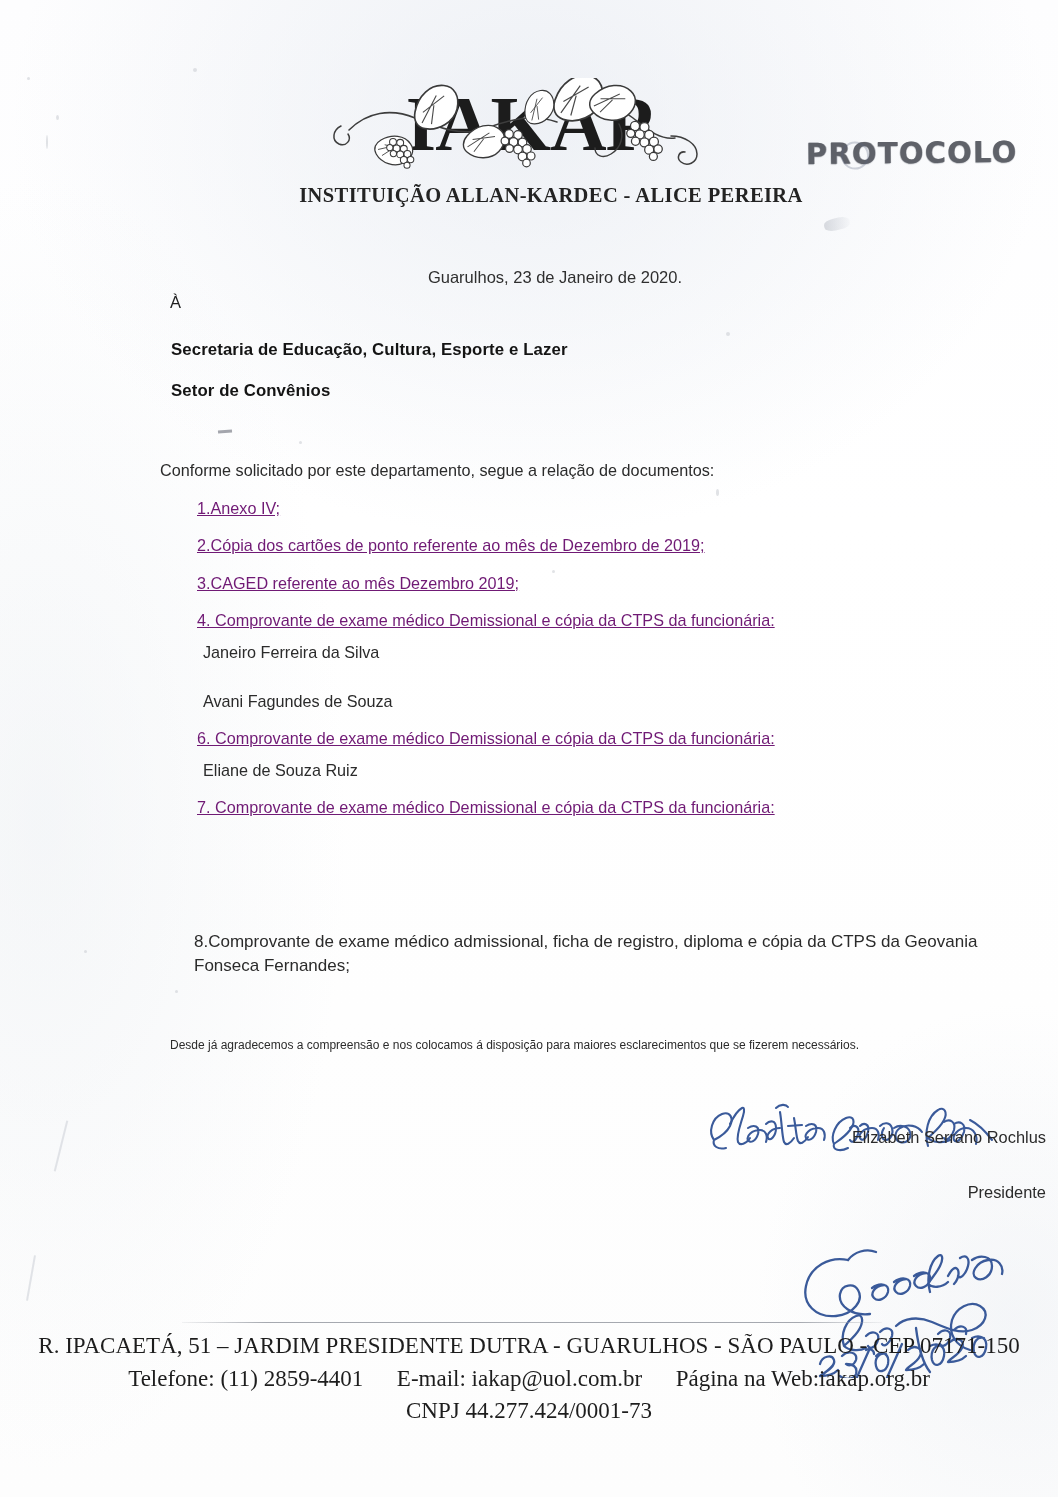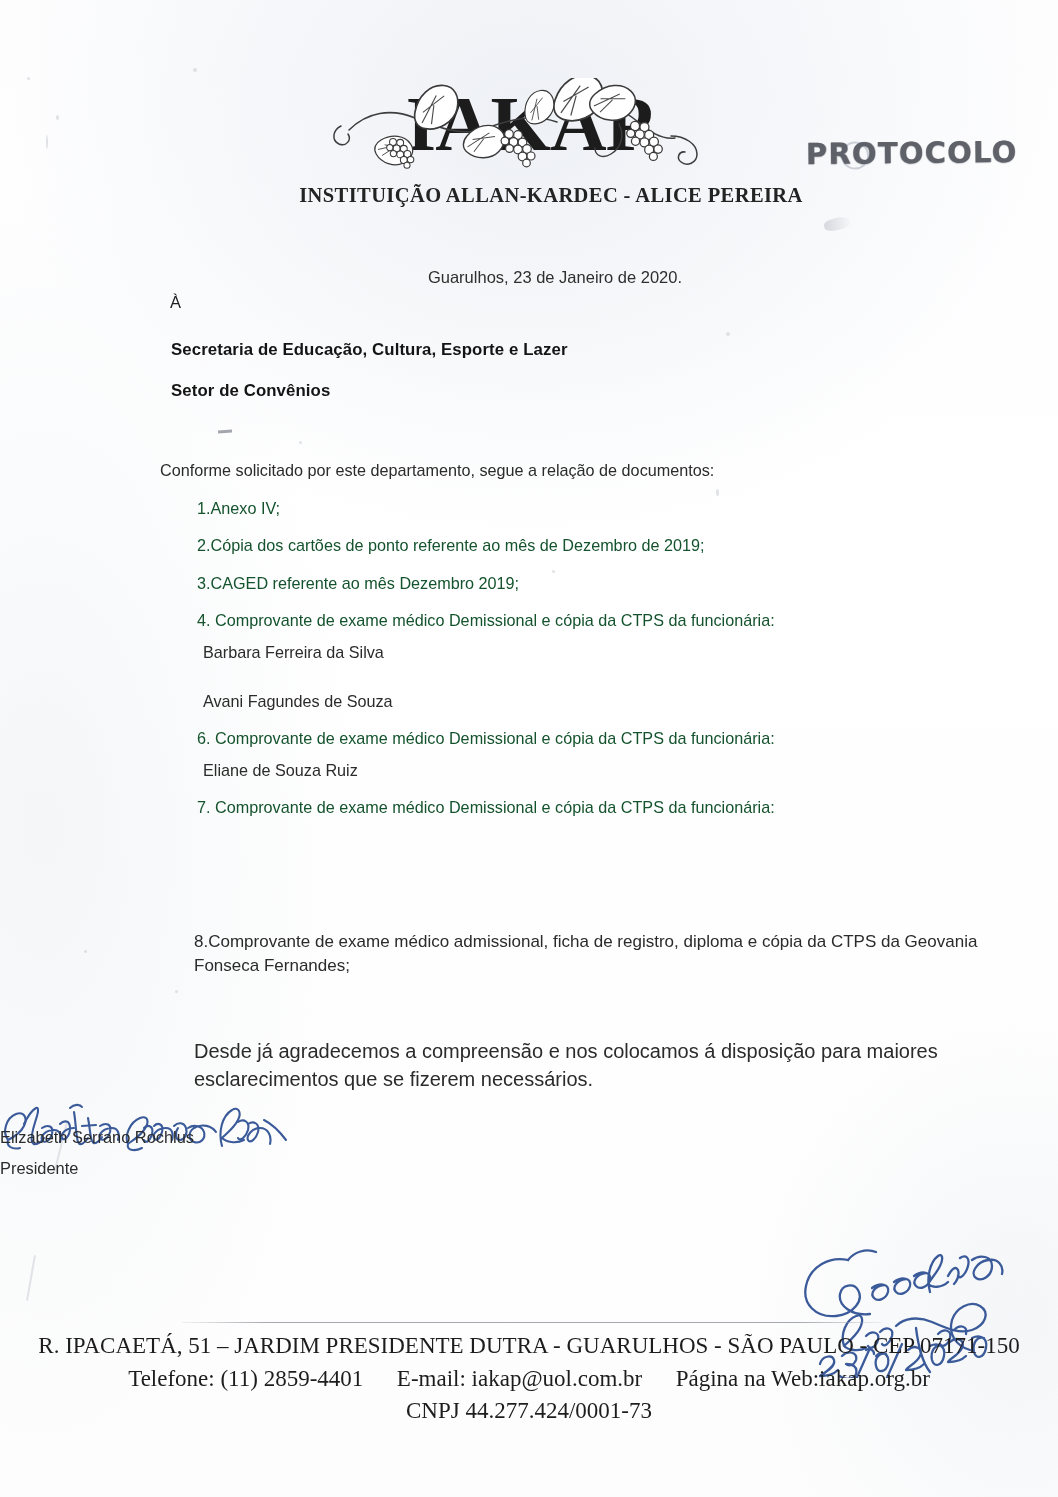--- a/index.html
+++ b/index.html
@@ -153,22 +153,23 @@
     color: #2b2b2b;
   }
   .doc-list {
     position: absolute;
     left: 197px;
     top: 498px;
     width: 790px;
   }
   .doc-item {
     font-size: 16.2px;
-    color: #14532d;
+    color: #701a75;
     line-height: 1.25;
+    text-decoration: underline;
   }
   .doc-name {
     font-size: 16.2px;
     color: #2b2b2b;
     padding-left: 6px;
   }
   .gap-sm { height: 13px; }
   .gap-md { height: 17px; }
   .item8 {
     position: absolute;
@@ -177,32 +178,31 @@
     width: 790px;
     font-size: 17px;
     line-height: 1.42;
     color: #2b2b2b;
   }
   .closing {
     position: absolute;
     left: 170px;
     top: 1037px;
     width: 800px;
-    font-size: 20px;
+    font-size: 12px;
     line-height: 1.42;
     color: #2b2b2b;
-    margin-left: 24px;
   }
 
   
   .sig-block {
     position: absolute;
     left: 0; right: 12px;
     top: 1128px;
-    text-align: left;
+    text-align: right;
   }
   .sig-inner {
     position: relative;
     display: inline-block;
     width: 340px;
   }
   .sig-ink {
     position: absolute;
     left: -2px;
     top: -34px;
@@ -210,21 +210,21 @@
     height: 70px;
     pointer-events: none;
   }
   .sig-name {
     position: relative;
     font-size: 16.4px;
     color: #2b2b2b;
     white-space: nowrap;
   }
   .sig-role {
-    margin-top: 12px;
+    margin-top: 36px;
     font-size: 16.4px;
     color: #2b2b2b;
   }
 
   
   .recebido {
     position: absolute;
     left: 796px;
     top: 1238px;
     width: 250px;
@@ -369,21 +369,21 @@
 
   <div class="doc-list" id="doc-list">
       <div class="doc-item">1.Anexo IV;</div>
       <div class="gap-md"></div>
       <div class="doc-item">2.Cópia dos cartões de ponto referente ao mês de Dezembro de 2019;</div>
       <div class="gap-md"></div>
       <div class="doc-item">3.CAGED referente ao mês Dezembro 2019;</div>
       <div class="gap-md"></div>
       <div class="doc-item">4. Comprovante de exame médico Demissional  e cópia da CTPS da funcionária:</div>
       <div class="gap-sm"></div>
-      <div class="doc-name">Barbara Ferreira da Silva</div>
+      <div class="doc-name">Janeiro Ferreira da Silva</div>
       <div class="gap-md"></div>
       <div class="gap-sm"></div>
       <div class="doc-name">Avani Fagundes de Souza</div>
       <div class="gap-md"></div>
       <div class="doc-item">6. Comprovante de exame médico Demissional e cópia da CTPS da funcionária:</div>
       <div class="gap-sm"></div>
       <div class="doc-name">Eliane de Souza Ruiz</div>
       <div class="gap-md"></div>
       <div class="doc-item">7. Comprovante de exame médico Demissional e cópia da CTPS da funcionária:</div>
       <div class="gap-sm"></div>

